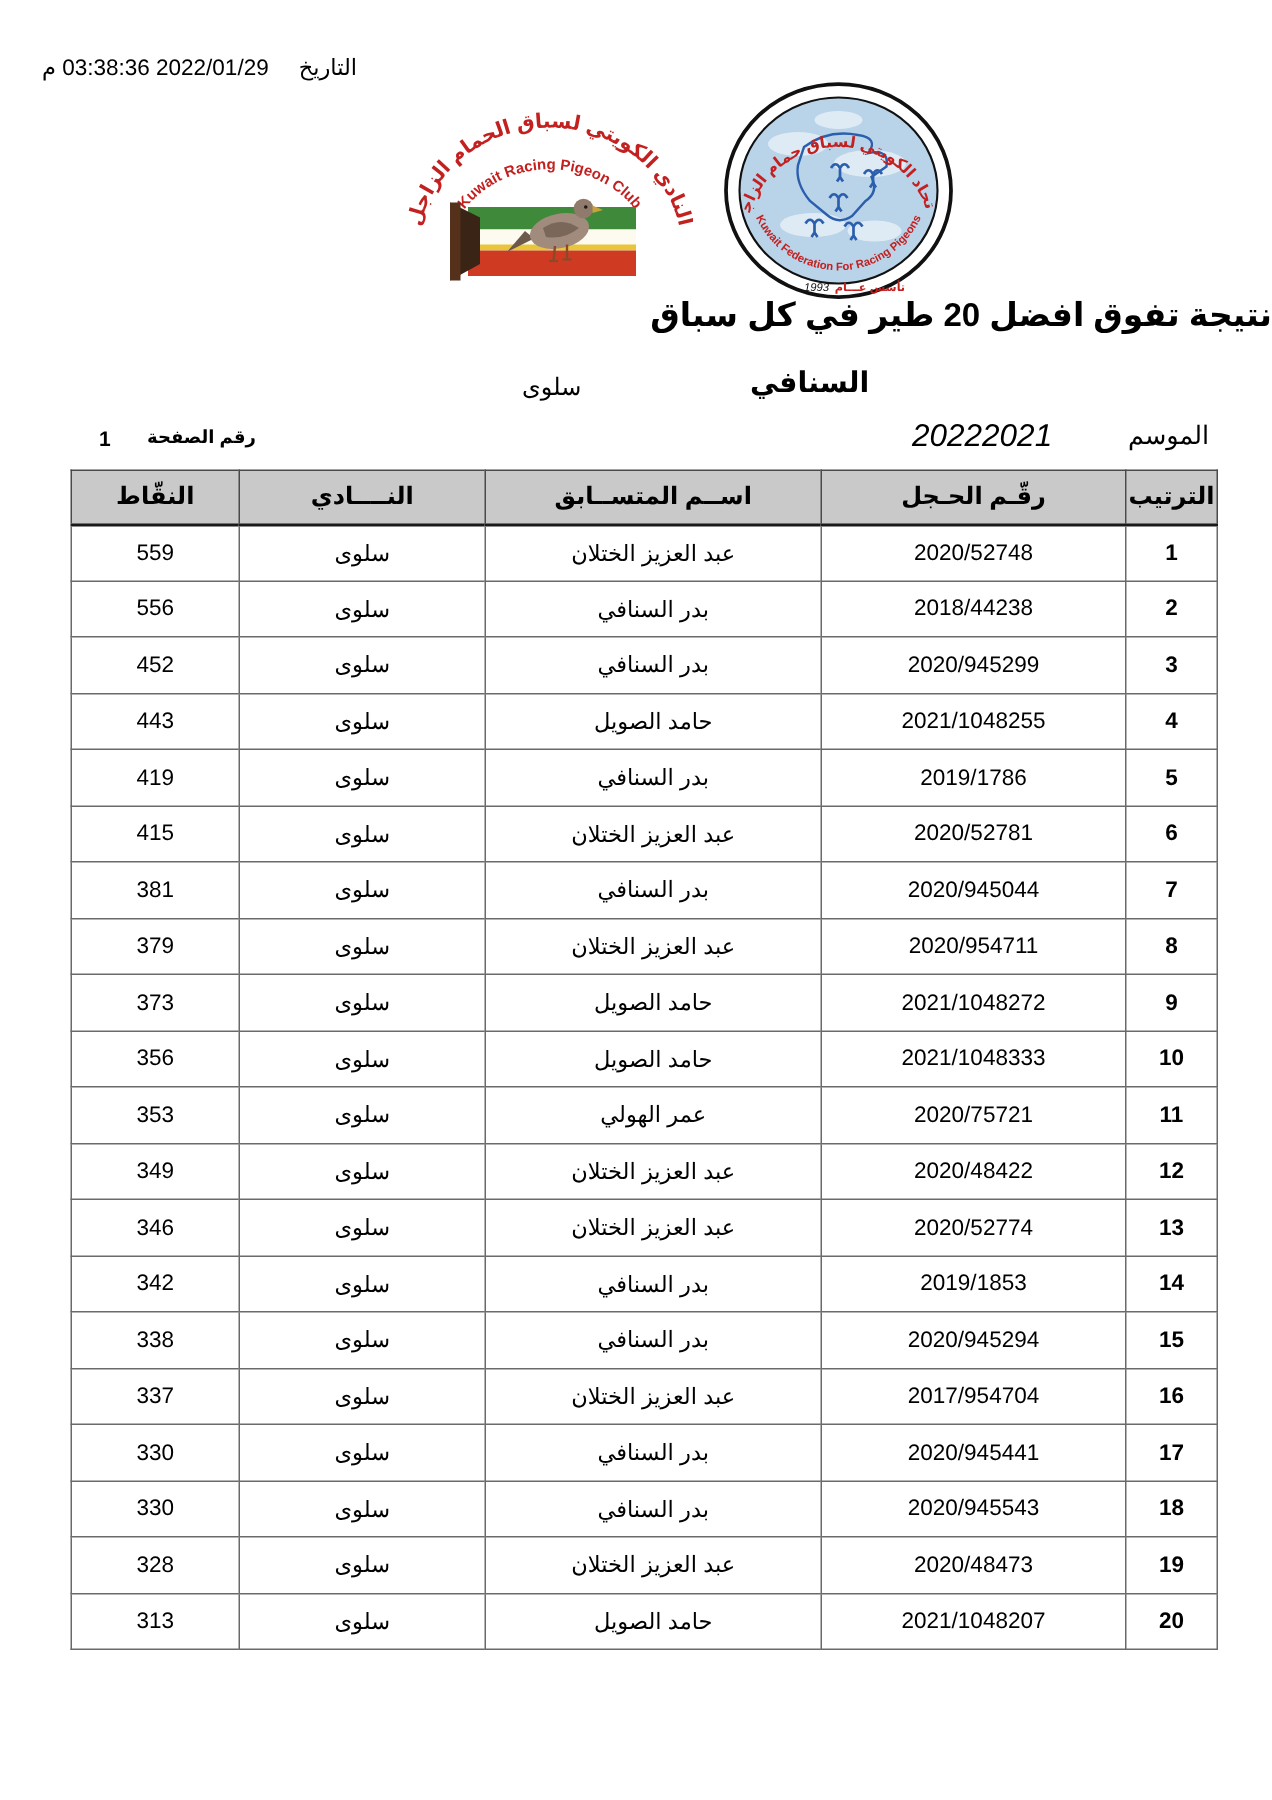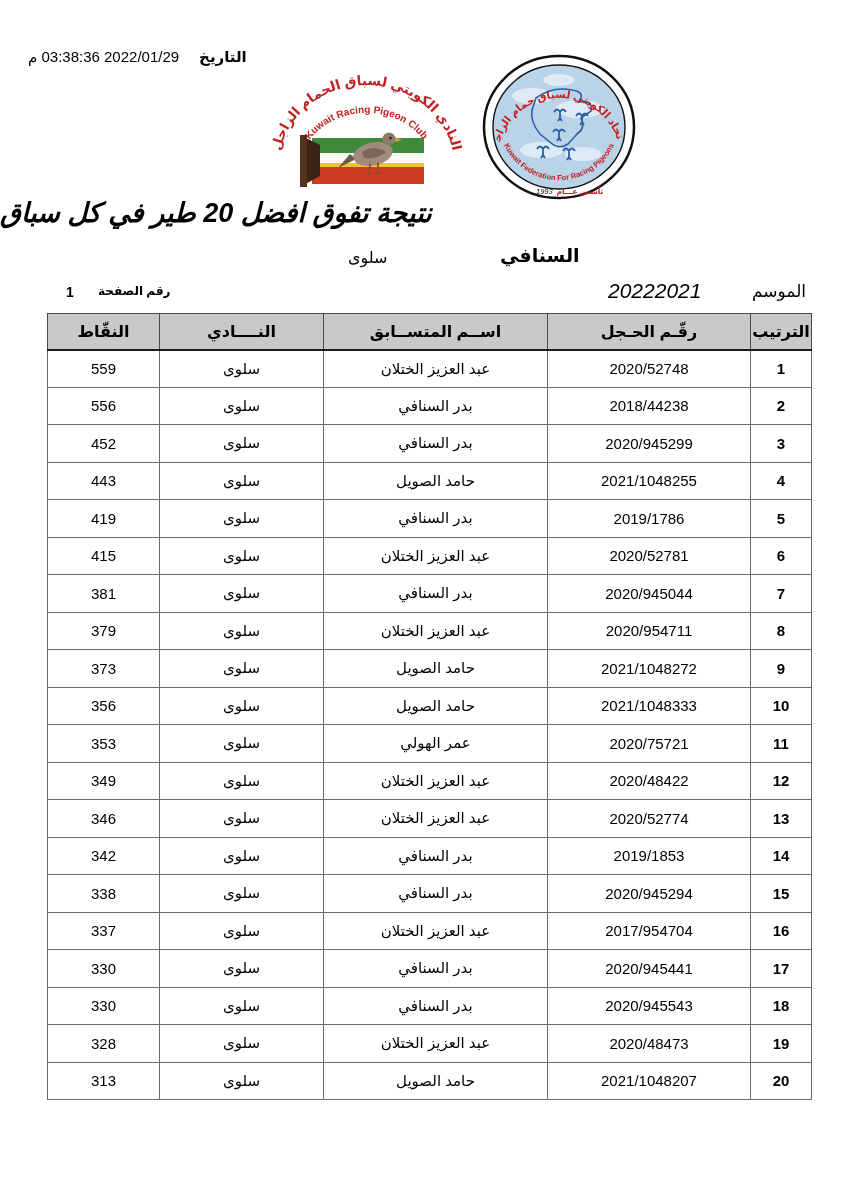--- a/index.html
+++ b/index.html
@@ -10,31 +10,31 @@
     color: #000;
   }
   .page { position: relative; width: 848px; height: 1200px; background: #fff; overflow: hidden; }
 
   
   .date-line {
     position: absolute; top: 36px; left: 28px;
     direction: rtl; display: flex; gap: 20px; align-items: baseline;
     font-size: 15px;
   }
-  .date-line .lbl { font-weight: bold; margin-top: 12px; }
+  .date-line .lbl { font-weight: normal; }
 
   
   .logo-club { position: absolute; left: 272px; top: 58px; }
   .logo-fed  { position: absolute; left: 480px; top: 54px; }
 
   
   .title {
     position: absolute; top: 197px; left: 0; width: 848px;
-    text-align: left; direction: rtl;
-    font-weight: bold; font-size: 27px; letter-spacing: 0.3px; font-style: italic;
+    text-align: right; direction: rtl;
+    font-weight: bold; font-size: 22px; letter-spacing: 0.3px;
   }
   .club-label  { position: absolute; top: 244px; left: 500px; font-weight: bold; font-size: 19px; direction: rtl; }
   .club-value  { position: absolute; top: 248px; left: 348px; font-size: 16px; direction: rtl; }
   .season-label{ position: absolute; top: 281px; left: 752px; font-weight: normal; font-size: 17px; direction: rtl; }
   .season-value{ position: absolute; top: 279px; left: 608px; font-size: 21px; font-style: italic; }
   .page-label  { position: absolute; top: 284px; left: 98px;  font-weight: bold; font-size: 12px; direction: rtl; }
   .page-value  { position: absolute; top: 284px; left: 66px;  font-weight: bold; font-size: 14px; }
 
   
   table.results {

